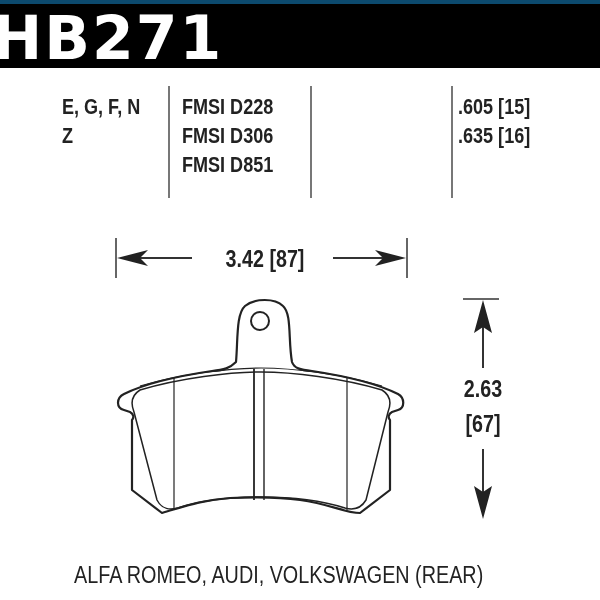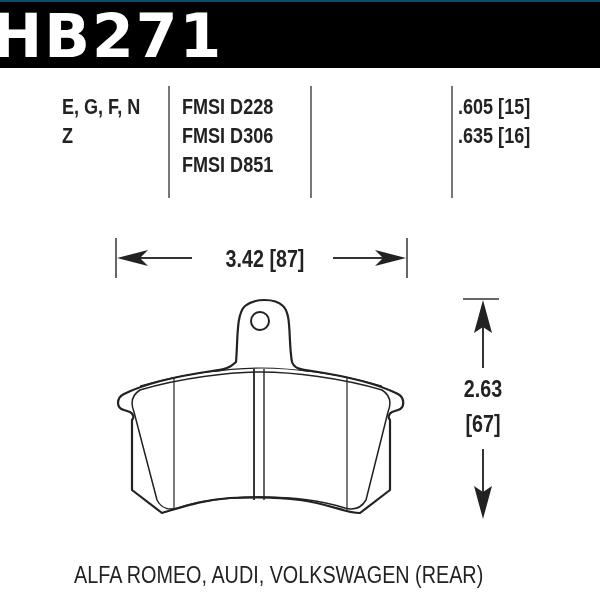--- a/index.html
+++ b/index.html
@@ -1,19 +1,19 @@
 <!DOCTYPE html>
 <html><head>
 <meta charset="utf-8">
 <style>
   html, body { margin: 0; padding: 0; background: #ffffff; }
   body { width: 600px; height: 600px; position: relative; overflow: hidden;
          font-family: "Liberation Sans", sans-serif; color: #1a1a1a; }
   .header-bar { position: absolute; left: 0; top: 0; width: 600px; height: 68px;
-                background: #000000; border-top: 2px solid #0c4a6e; box-sizing: border-box; }
+                background: #000000; border-top: 4px solid #0c4a6e; box-sizing: border-box; }
   .part-number { position: absolute; left: -8px; top: 4px; font-size: 60px; font-weight: bold;
                  color: #ffffff; letter-spacing: 2px; line-height: 60px;
                  font-family: "DejaVu Sans", sans-serif; }
   .spec-col { position: absolute; font-weight: bold; font-size: 22px; line-height: 29px;
               color: #222; transform: scaleX(0.82); transform-origin: left top; white-space: nowrap; }
   .divider { position: absolute; width: 2px; background: #777; }
   .dim-label { position: absolute; font-weight: bold; font-size: 24px; color: #222;
                transform: scaleX(0.82); transform-origin: center top; white-space: nowrap; text-align: center; }
   .footer-text { position: absolute; left: 74px; top: 562px; font-size: 23px; color: #222;
                  transform: scaleX(0.86); transform-origin: left top; white-space: nowrap; }

